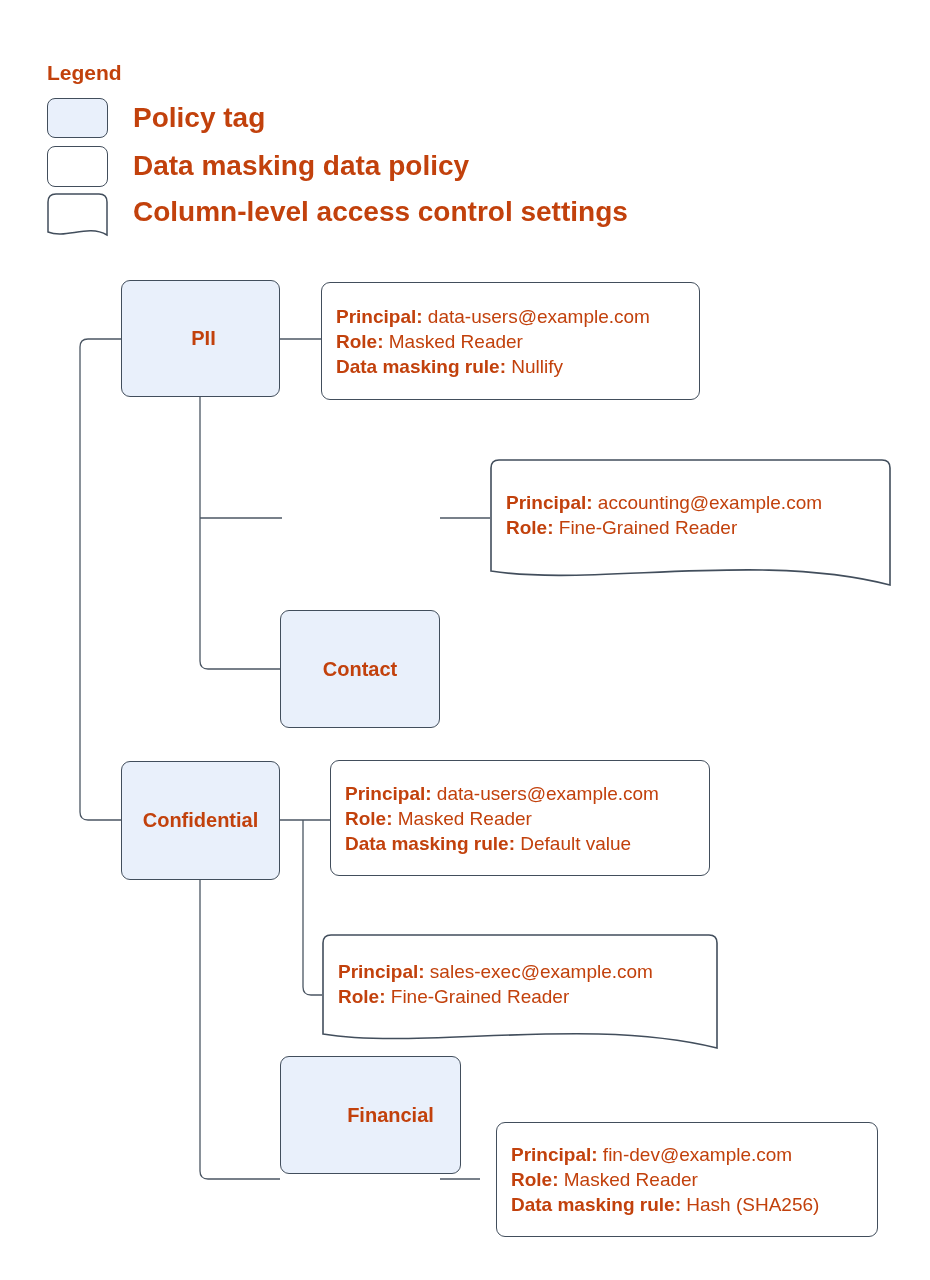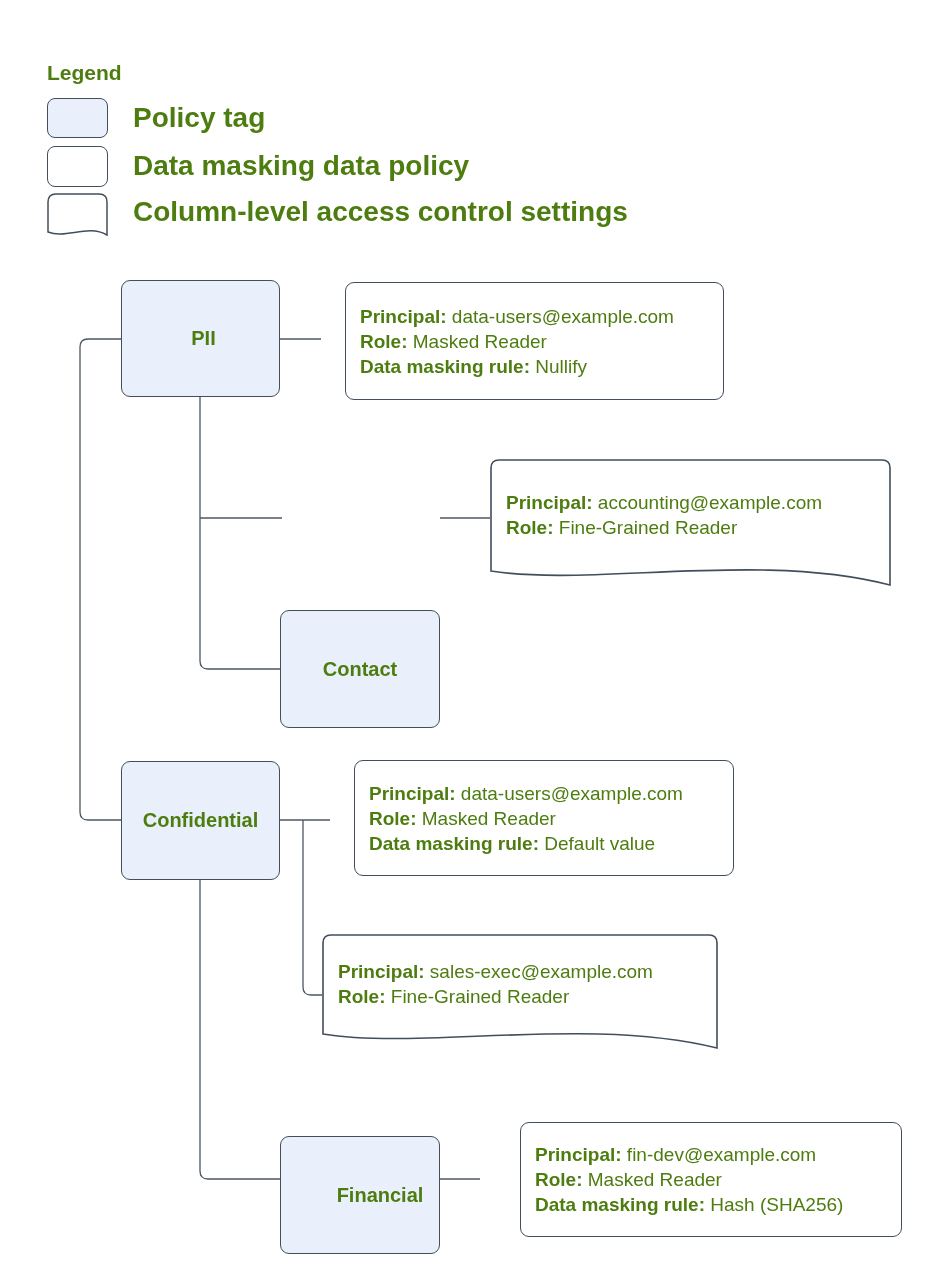--- a/index.html
+++ b/index.html
@@ -2,21 +2,21 @@
 <html><head>
 <meta charset="utf-8">
 <title>Policy tag data masking diagram</title>
 <style>
   html,body{margin:0;padding:0;background:#ffffff;}
   .canvas{
     position:relative;
     width:930px;height:1280px;
     background:#ffffff;
     font-family:"Liberation Sans","DejaVu Sans",sans-serif;
-    color:#4d7c0f;
+    color:#c2410c;
     overflow:hidden;
   }
   .wires{position:absolute;left:0;top:0;z-index:1;}
   .wires path{fill:none;stroke:#4b5663;stroke-width:1.3px;}
 
   
   .tag{
     position:absolute;z-index:2;
     background:#e9f0fb;
     border:1.6px solid #424e5c;
@@ -27,21 +27,20 @@
   }
   
   .pbox{
     position:absolute;z-index:2;
     background:#ffffff;
     border:1.6px solid #424e5c;
     border-radius:9px;
     display:flex;flex-direction:column;justify-content:center;
     padding:0 14px;
     box-sizing:border-box;
-    margin-left:24px;
   }
   .pline{font-size:19px;line-height:25px;white-space:nowrap;}
   .pline b{font-weight:bold;}
 
   
   .doc{position:absolute;z-index:2;overflow:visible;}
   .doc path{fill:#ffffff;stroke:#424e5c;stroke-width:1.6px;}
   .doc-text{
     position:absolute;z-index:3;
     display:flex;flex-direction:column;justify-content:center;
@@ -125,21 +124,21 @@
   </div>
 
   <svg class="doc" style="left:322px;top:934px;" width="397" height="124">
     <path d="M 9,1 H 387 Q 395,1 395,9 V 114 C 266,82 99,116 1,100 V 9 Q 1,1 9,1 Z"></path>
   </svg>
   <div class="doc-text" style="left:322px;top:934px;width:396px;height:100px;">
     <div class="pline"><b>Principal:</b> <span>sales-exec@example.com</span></div>
     <div class="pline"><b>Role:</b> <span>Fine-Grained Reader</span></div>
   </div>
 
-  <div class="tag" style="left:280px;top:1136px;width:160px;height:118px;padding-left:40px;">
+  <div class="tag" style="left:280px;top:1056px;width:181px;height:118px;padding-left:40px;">
     <span>Financial</span>
   </div>
   <div class="pbox" style="left:496px;top:1122px;width:382px;height:115px;">
     <div class="pline"><b>Principal:</b> <span>fin-dev@example.com</span></div>
     <div class="pline"><b>Role:</b> <span>Masked Reader</span></div>
     <div class="pline"><b>Data masking rule:</b> <span>Hash (SHA256)</span></div>
   </div>
 
 </div>
 

